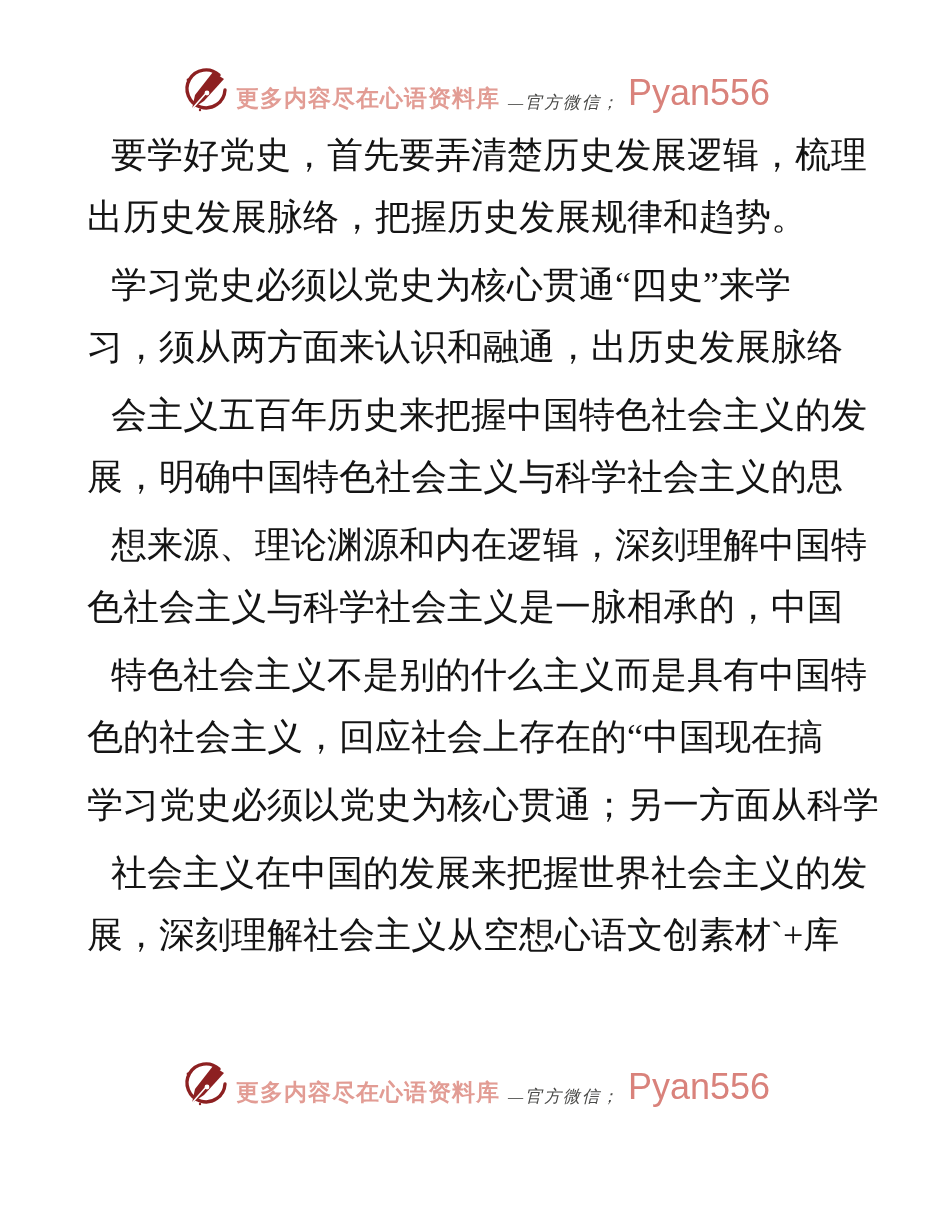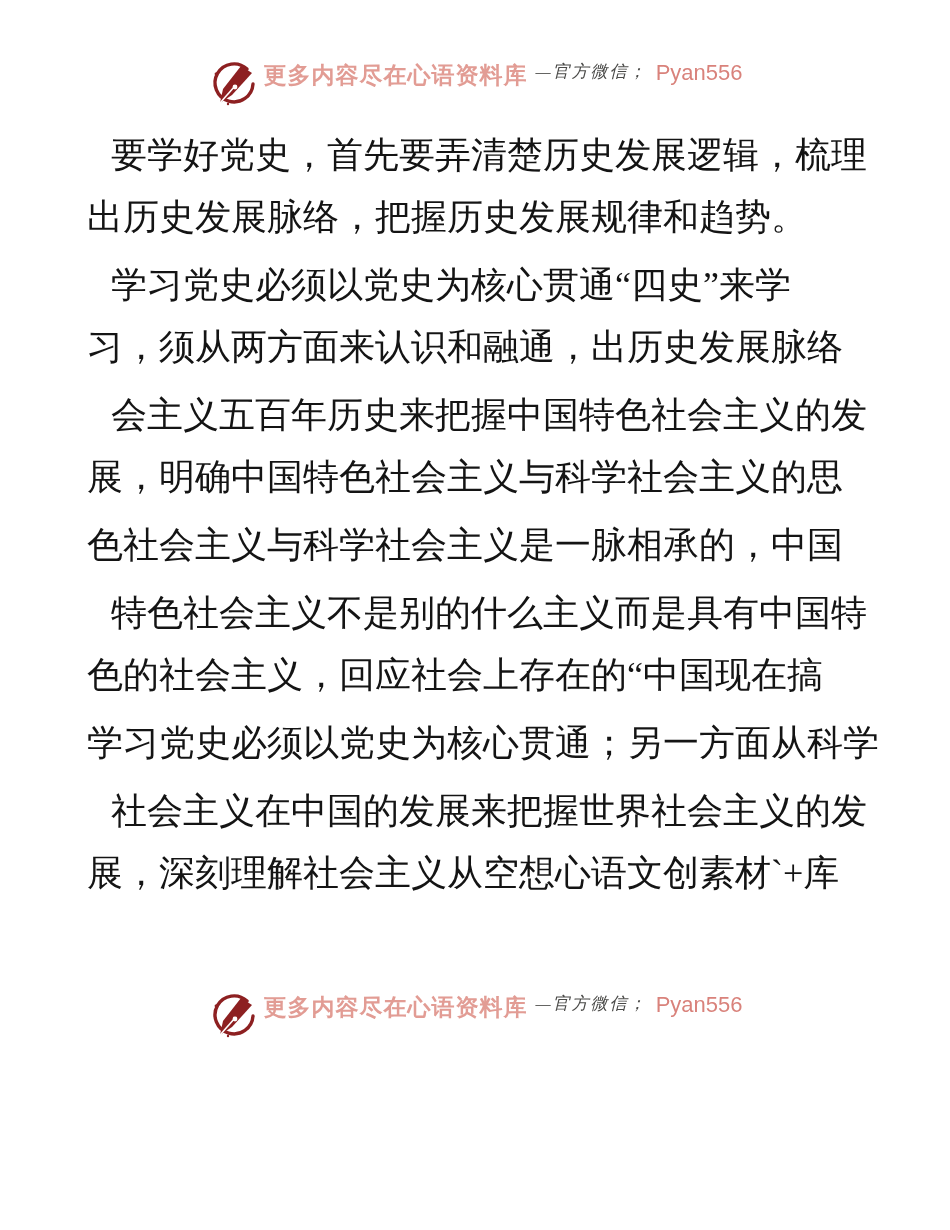--- a/index.html
+++ b/index.html
@@ -12,21 +12,21 @@
   }
   *{box-sizing:border-box;}
   html,body{margin:0;padding:0;}
   body{
     width:950px;height:1230px;
     background:var(--page-bg);
     font-family:"Liberation Serif","DejaVu Serif",serif;
     overflow:hidden;
   }
   .watermark-bar{
-    display:flex;align-items:flex-start;justify-content:center;
+    display:flex;align-items:flex-end;justify-content:center;
     gap:8px;
     height:54px;
   }
   .watermark-bar.top{margin-top:60px;}
   .watermark-bar.bottom{margin-top:88px;}
   .logo{width:48px;height:48px;flex:0 0 auto;}
   .brand-text{
     color:var(--brand-color);
     font-size:23px;
     font-weight:bold;
@@ -37,21 +37,21 @@
     color:var(--dash-color);
     font-size:17px;
     font-style:italic;
     letter-spacing:2px;
     white-space:nowrap;
     font-family:Liberation Serif, serif;
   }
   .wechat-id{
     color:var(--id-color);
     font-family:"Liberation Sans","DejaVu Sans",sans-serif;
-    font-size:22px;
+    font-size:36px;
     white-space:nowrap;
   }
   .content{
     margin-top:10px;
     padding:0 68px 0 75px;
     color:var(--text-color);
   }
   .para{
     font-size:36px;
     line-height:62px;
@@ -85,20 +85,21 @@
   </p>
   <p class="para">
     <span class="line l1">学习党史必须以党史为核心贯通“四史”来学</span>
     <span class="line">习，须从两方面来认识和融通，出历史发展脉络</span>
   </p>
   <p class="para">
     <span class="line l1">会主义五百年历史来把握中国特色社会主义的发</span>
     <span class="line">展，明确中国特色社会主义与科学社会主义的思</span>
   </p>
   <p class="para">
+    <span class="line l1">想来源、理论渊源和内在逻辑，深刻理解中国特</span>
     <span class="line">色社会主义与科学社会主义是一脉相承的，中国</span>
   </p>
   <p class="para">
     <span class="line l1">特色社会主义不是别的什么主义而是具有中国特</span>
     <span class="line">色的社会主义，回应社会上存在的“中国现在搞</span>
   </p>
   <p class="para">
     <span class="line">学习党史必须以党史为核心贯通；另一方面从科学</span>
   </p>
   <p class="para">

